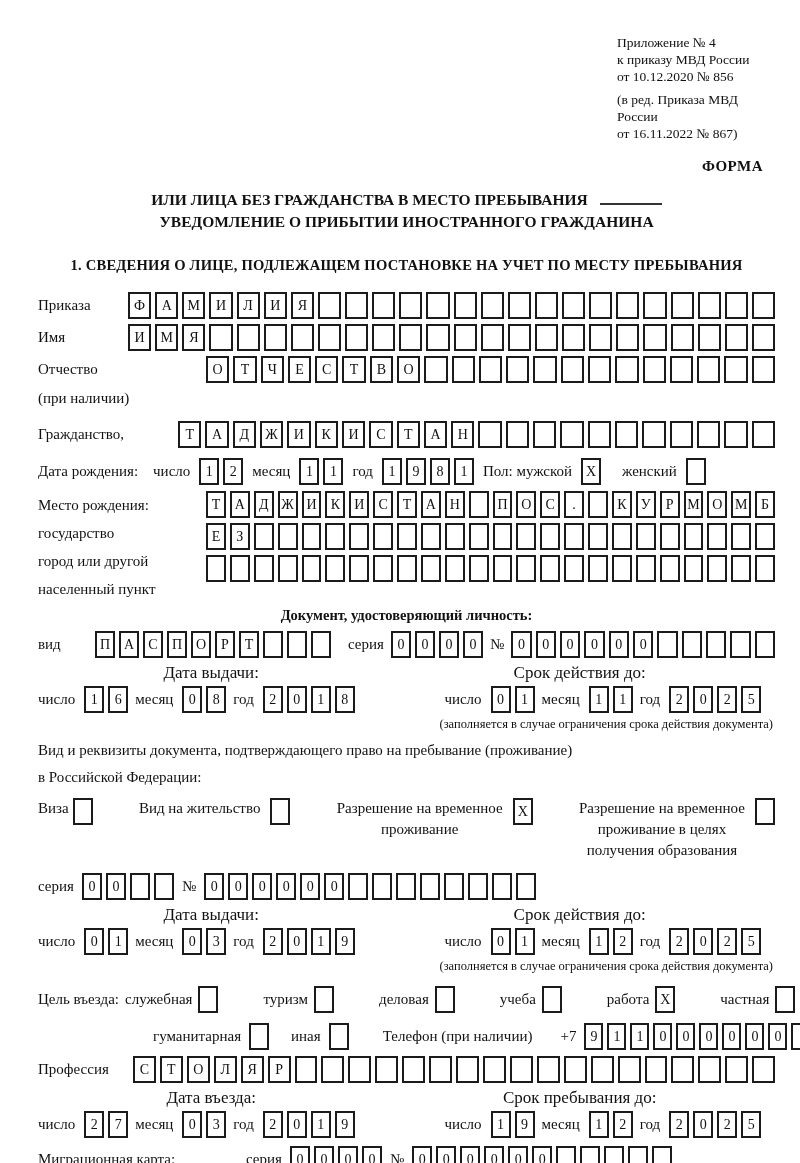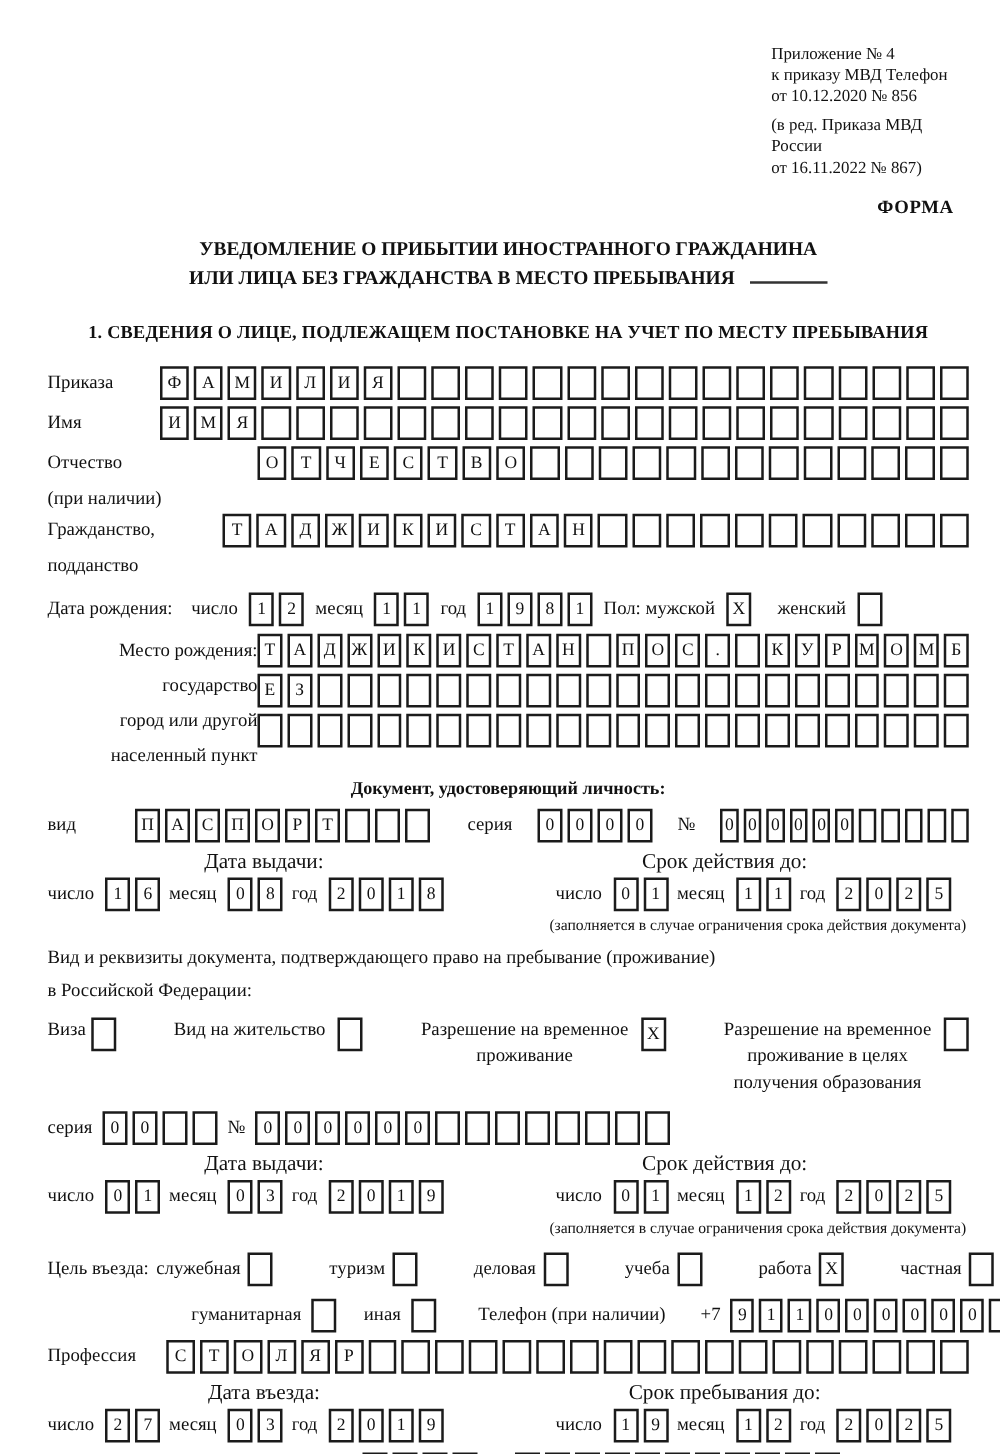--- a/index.html
+++ b/index.html
@@ -56,31 +56,31 @@
 
   .mig{display:flex;align-items:center;gap:8px;margin-top:8px;}
 </style>
 </head>
 <body>
 
 <div class="page">
 
   <div class="annex">
     <div>Приложение № 4</div>
-    <div>к приказу МВД Телефон</div>
+    <div>к приказу МВД России</div>
     <div>от 10.12.2020 № 856</div>
     <div class="gap">(в ред. Приказа МВД России</div>
     <div>от 16.11.2022 № 867)</div>
   </div>
 
   <div class="forma">ФОРМА</div>
 
   <div class="title">
+    <div><span>ИЛИ ЛИЦА БЕЗ ГРАЖДАНСТВА В МЕСТО ПРЕБЫВАНИЯ</span><span class="title-underline"></span></div>
     <div>УВЕДОМЛЕНИЕ О ПРИБЫТИИ ИНОСТРАННОГО ГРАЖДАНИНА</div>
-    <div><span>ИЛИ ЛИЦА БЕЗ ГРАЖДАНСТВА В МЕСТО ПРЕБЫВАНИЯ</span><span class="title-underline"></span></div>
   </div>
 
   <div class="section">1. СВЕДЕНИЯ О ЛИЦЕ, ПОДЛЕЖАЩЕМ ПОСТАНОВКЕ НА УЧЕТ ПО МЕСТУ ПРЕБЫВАНИЯ</div>
 
   <div class="line">
     <span class="lbl w90">Приказа</span>
     <span class="cells">
         <span class="cell">Ф</span>
         <span class="cell">А</span>
         <span class="cell">М</span>
@@ -159,21 +159,21 @@
         <span class="cell"></span>
         <span class="cell"></span>
         <span class="cell"></span>
         <span class="cell"></span>
         <span class="cell"></span>
         <span class="cell"></span>
       </span>
   </div>
   <div class="sub">(при наличии)</div>
 
-  <div class="line" style="margin-top:1px;">
+  <div class="line" style="margin-top:12px;">
     <span class="lbl w140">Гражданство,</span>
     <span class="cells">
         <span class="cell">Т</span>
         <span class="cell">А</span>
         <span class="cell">Д</span>
         <span class="cell">Ж</span>
         <span class="cell">И</span>
         <span class="cell">К</span>
         <span class="cell">И</span>
         <span class="cell">С</span>
@@ -186,21 +186,20 @@
         <span class="cell"></span>
         <span class="cell"></span>
         <span class="cell"></span>
         <span class="cell"></span>
         <span class="cell"></span>
         <span class="cell"></span>
         <span class="cell"></span>
         <span class="cell"></span>
       </span>
   </div>
-  <div class="sub">подданство</div>
 
   <div class="line" style="margin-top:10px;gap:9px;">
     <span class="lbl">Дата рождения:</span>
     <span class="lbl" style="margin-left:6px;">число</span>
     <span class="cells fixed">
         <span class="cell">1</span>
         <span class="cell">2</span>
       </span>
     <span class="lbl">месяц</span>
     <span class="cells fixed">
@@ -217,21 +216,21 @@
     <span class="lbl">Пол: мужской</span>
     <span class="cells fixed">
         <span class="cell">X</span>
       </span>
     <span class="lbl" style="margin-left:12px;">женский</span>
     <span class="cells fixed">
         <span class="cell"></span>
       </span>
   </div>
 
-  <div class="bp" style="margin-top:6px;text-align:right;">
+  <div class="bp" style="margin-top:6px;">
     <div class="bp-labels">
       <div>Место рождения:</div>
       <div>государство</div>
       <div>город или другой</div>
       <div>населенный пункт</div>
     </div>
     <div class="bp-rows">
       <span class="cells">
           <span class="cell">Т</span>
           <span class="cell">А</span>
@@ -308,21 +307,21 @@
           <span class="cell"></span>
           <span class="cell"></span>
           <span class="cell"></span>
           <span class="cell"></span>
         </span>
     </div>
   </div>
 
   <div class="center-bold">Документ, удостоверяющий личность:</div>
 
-  <div class="line" style="gap:20px;">
+  <div class="line" style="gap:7px;">
     <span class="lbl w50">вид</span>
     <span class="cells fixed">
         <span class="cell">П</span>
         <span class="cell">А</span>
         <span class="cell">С</span>
         <span class="cell">П</span>
         <span class="cell">О</span>
         <span class="cell">Р</span>
         <span class="cell">Т</span>
         <span class="cell"></span>

